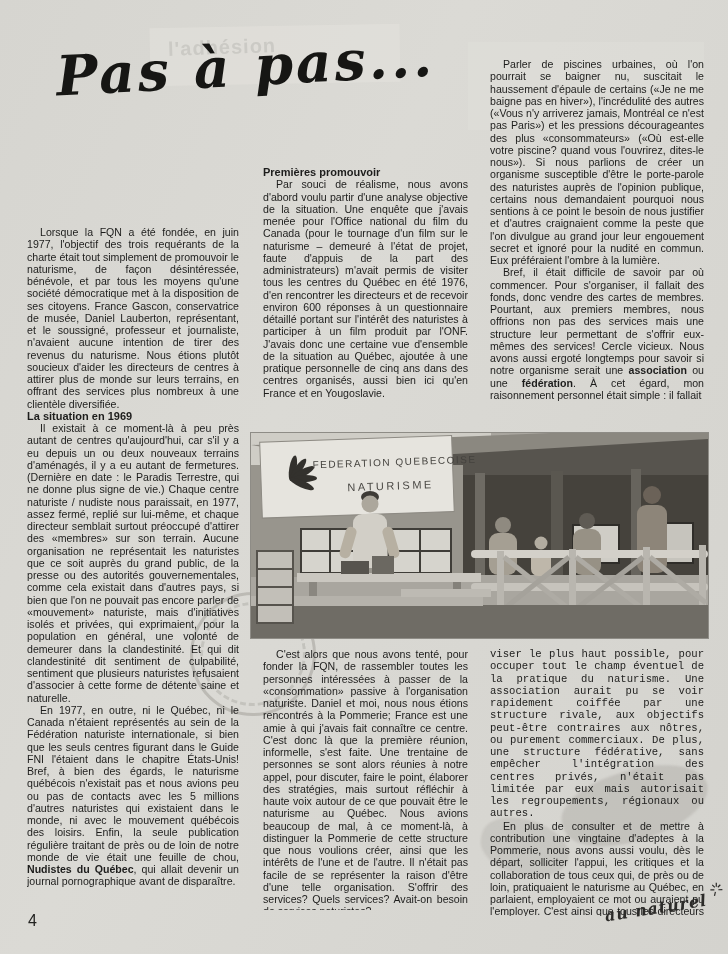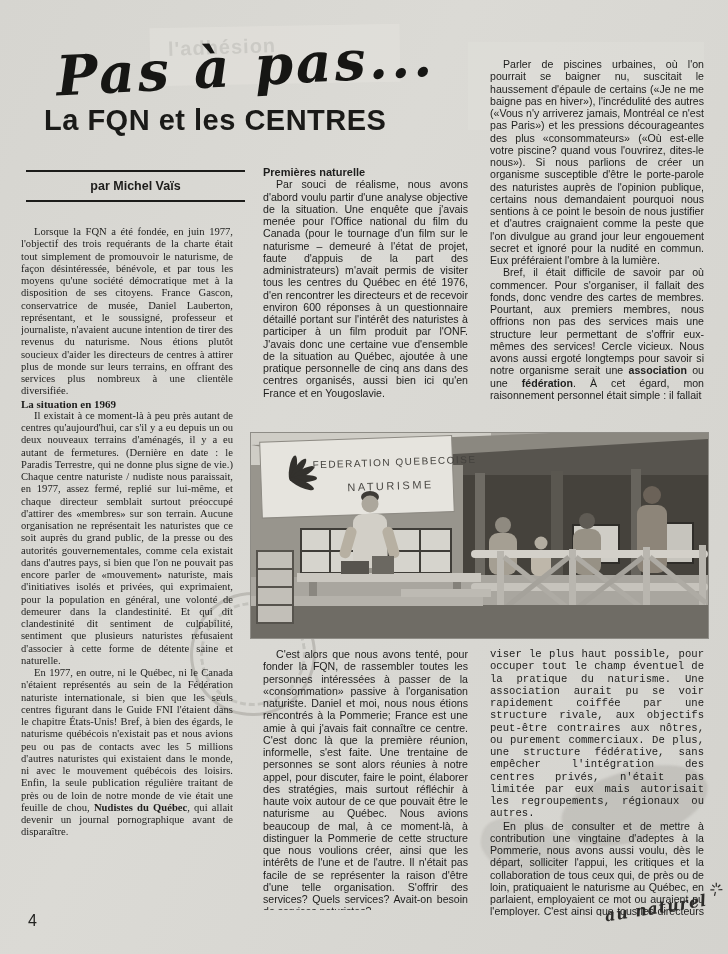--- a/index.html
+++ b/index.html
@@ -43,21 +43,21 @@
     font-weight:bold;font-size:12.5px;color:#1d1d1b;
   }
   .col{
     position:absolute;text-align:justify;
     font-size:10.6px;line-height:12.25px;
     overflow:hidden;
   }
   .col p{margin:0;text-indent:13px;}
   .col p.noindent{text-indent:0;font-family:Liberation Mono, monospace;}
   .col p.head{font-weight:bold;text-indent:0;font-size:11px;}
-  #col1{left:21px;top:226px;width:212px;height:684px;font-family:Liberation Serif, serif;}
+  #col1{left:27px;top:226px;width:212px;height:684px;}
   #col2-top{left:263px;top:166px;width:205px;height:266px;}
   #col2-bottom{left:263px;top:648px;width:205px;height:262px;}
   #col3-top{left:490px;top:35px;width:214px;height:392px;margin-top:23px;}
   #col3-bottom{left:490px;top:648px;width:214px;height:268px;}
 
   .photo{
     position:absolute;left:251px;top:433px;width:457px;height:205px;
     background:#a9a69f;box-shadow:0 0 0 1px #8e8c86;
   }
   .photo svg{display:block;width:457px;height:205px;}
@@ -81,32 +81,30 @@
 
   <div class="ghost ghost-box" style="left:150px;top:26px;width:250px;height:58px;transform:rotate(-1deg);"></div>
   <div class="ghost ghost-box" style="left:468px;top:42px;width:236px;height:88px;opacity:.35;"></div>
   <div class="ghost ghost-text" style="left:168px;top:36px;">l'adhésion</div>
   <div class="ghost ghost-ring" style="left:190px;top:592px;width:120px;height:118px;transform:rotate(-12deg);"></div>
   <div class="ghost ghost-ring dashed" style="left:200px;top:602px;width:100px;height:98px;transform:rotate(-12deg);opacity:.7;"></div>
   <div class="ghost ghost-blob" style="left:560px;top:770px;width:150px;height:70px;transform:rotate(-18deg);"></div>
   <div class="ghost ghost-blob" style="left:480px;top:820px;width:90px;height:55px;transform:rotate(14deg);opacity:.8;"></div>
 
   <div class="script-title">Pas à pas...</div>
-  <div class="article-title">La FQN et les CENTRES</div>
-  <div class="byline-box">par Michel Vaïs</div>
 
   <div class="col" id="col1">
     <p>Lorsque la FQN a été fondée, en juin 1977, l'objectif des trois requérants de la charte était tout simplement de promouvoir le naturisme, de façon désintéressée, bénévole, et par tous les moyens qu'une société démocratique met à la disposition de ses citoyens. France Gascon, conservatrice de musée, Daniel Lauberton, représentant, et le soussigné, professeur et journaliste, n'avaient aucune intention de tirer des revenus du naturisme. Nous étions plutôt soucieux d'aider les directeurs de centres à attirer plus de monde sur leurs terrains, en offrant des services plus nombreux à une clientèle diversifiée.</p>
     <p class="head">La situation en 1969</p>
     <p>Il existait à ce moment-là à peu près autant de centres qu'aujourd'hui, car s'il y a eu depuis un ou deux nouveaux terrains d'aménagés, il y a eu autant de fermetures. (Dernière en date : le Paradis Terrestre, qui ne donne plus signe de vie.) Chaque centre naturiste / nudiste nous paraissait, en 1977, assez fermé, replié sur lui-même, et chaque directeur semblait surtout préoccupé d'attirer des «membres» sur son terrain. Aucune organisation ne représentait les naturistes que ce soit auprès du grand public, de la presse ou des autorités gouvernementales, comme cela existait dans d'autres pays, si bien que l'on ne pouvait pas encore parler de «mouvement» naturiste, mais d'initiatives isolés et privées, qui exprimaient, pour la population en général, une volonté de demeurer dans la clandestinité. Et qui dit clandestinité dit sentiment de culpabilité, sentiment que plusieurs naturistes refusaient d'associer à cette forme de détente saine et naturelle.</p>
     <p><span>En 1977, en outre, ni le Québec, ni le Canada n'étaient représentés au sein de la Fédération naturiste internationale, si bien que les seuls centres figurant dans le Guide FNI l'étaient dans le chapitre États-Unis! Bref, à bien des égards, le naturisme québécois n'existait pas et nous avions peu ou pas de contacts avec les 5 millions d'autres naturistes qui existaient dans le monde, ni avec le mouvement québécois des loisirs. Enfin, la seule publication régulière traitant de près ou de loin de notre monde de vie était une feuille de chou, </span><b>Nudistes du Québec</b><span>, qui allait devenir un journal pornographique avant de disparaître.</span></p>
   </div>
 
   <div class="col" id="col2-top">
-    <p class="head">Premières naturelle</p>
+    <p class="head">Premières promouvoir</p>
     <p>Par souci de réalisme, nous avons d'abord voulu partir d'une analyse objective de la situation. Une enquête que j'avais menée pour l'Office national du film du Canada (pour le tournage d'un film sur le naturisme – demeuré à l'état de projet, faute d'appuis de la part des administrateurs) m'avait permis de visiter tous les centres du Québec en été 1976, d'en rencontrer les directeurs et de recevoir environ 600 réponses à un questionnaire détaillé portant sur l'intérêt des naturistes à participer à un film produit par l'ONF. J'avais donc une certaine vue d'ensemble de la situation au Québec, ajoutée à une pratique personnelle de cinq ans dans des centres organisés, aussi bien ici qu'en France et en Yougoslavie.</p>
   </div>
 
   <div class="photo">
     <svg viewBox="0 0 457 205" xmlns="http://www.w3.org/2000/svg">
       <rect width="457" height="205" fill="#a9a69f"></rect>
       <rect x="0" y="0" width="240" height="42" fill="#cfcdc6"></rect>
       <polygon points="0,12 300,0 457,0 457,14 310,26 120,32" fill="#8b8880"></polygon>
       <polygon points="118,26 457,6 457,60 138,50" fill="#57544e"></polygon>
       <rect x="205" y="42" width="252" height="100" fill="#45423c"></rect>

